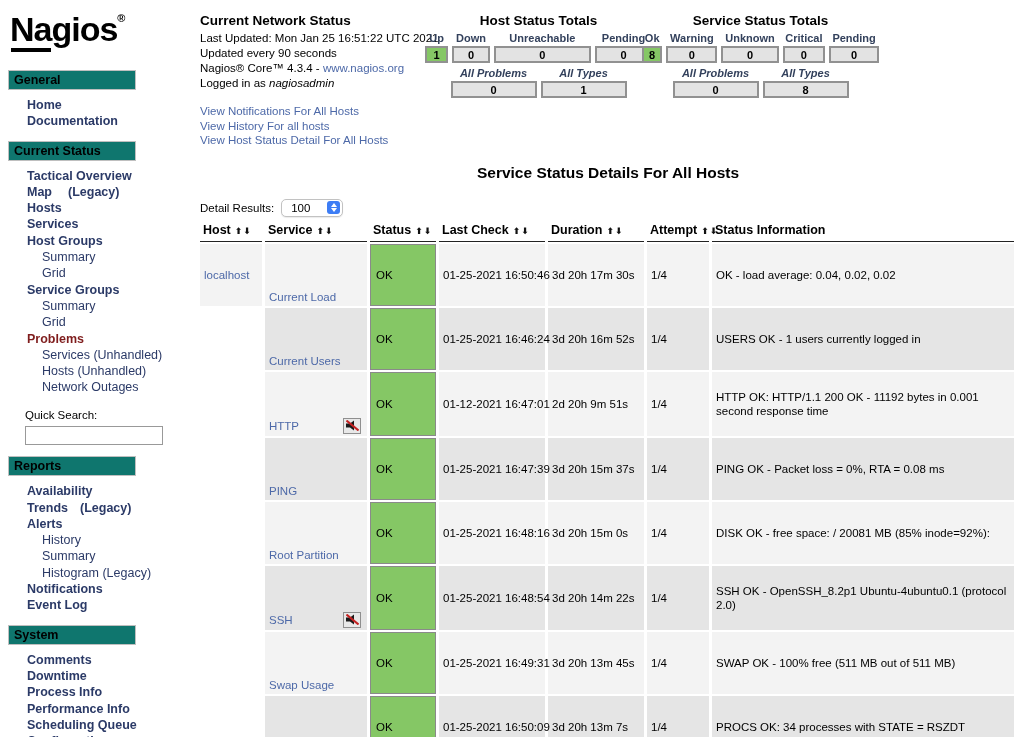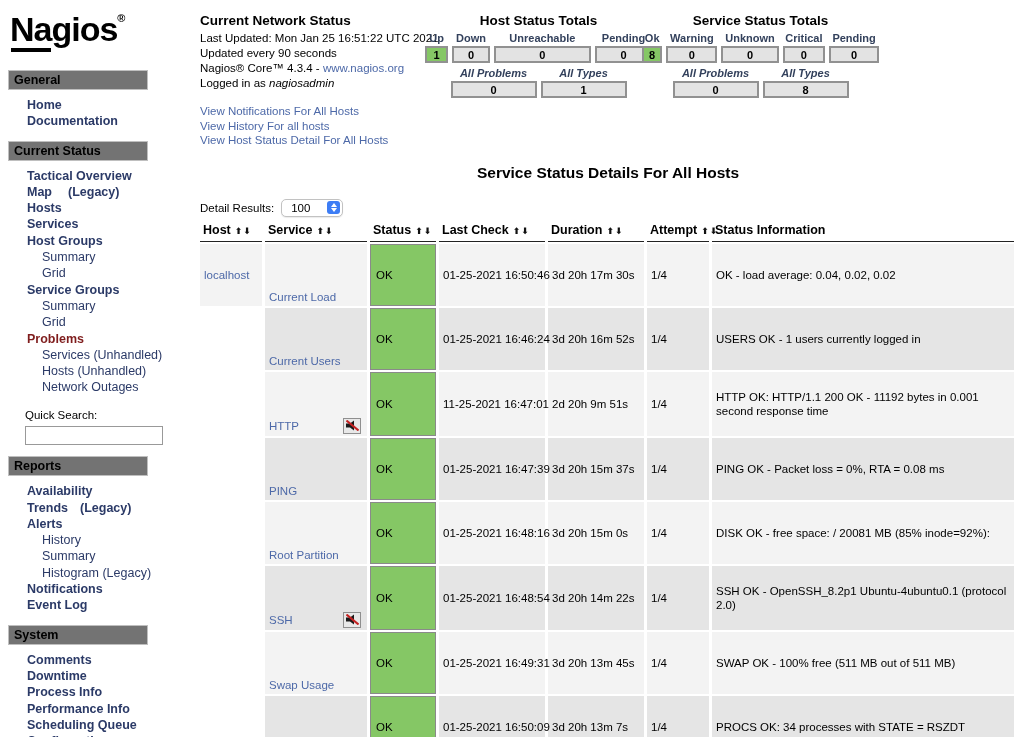--- a/index.html
+++ b/index.html
@@ -6,21 +6,21 @@
   html,body { width:1026px; height:737px; background:#fff; overflow:hidden;
     font-family:"Liberation Sans","DejaVu Sans",sans-serif; color:#000; }
   a { text-decoration:none; cursor:pointer; }
 
   
   .sidebar { position:absolute; left:0; top:0; width:182px; padding:8px 0 0 8px; }
   .logo { position:relative; padding:2px 0 10px 2px; margin-bottom:6px; }
   .logo-text { font-weight:bold; font-size:34px; letter-spacing:-1px; color:#000; }
   .logo-reg { font-size:11px; font-weight:bold; vertical-align:top; position:relative; top:2px; }
   .logo-underline { position:absolute; left:3px; top:40px; width:40px; height:4px; background:#000; }
-  .side-header { width:140px; background:#737373; border:1px solid #bfbfbf; font-weight:bold;
+  .side-header { width:128px; background:#0f766e; border:1px solid #bfbfbf; font-weight:bold;
     font-size:12.5px; padding:2px 5px; margin:11px 0 7px 0; }
   .side-link { display:block; color:#2b3a67; font-weight:bold; font-size:12.5px;
     line-height:16.3px; padding-left:19px; white-space:nowrap; }
   .side-link.sub { padding-left:34px; font-weight:normal; }
   .side-link.black-heading { color:#7f1d1d; cursor:default; }
   .legacy-suffix { color:#2b3a67; font-weight:bold; }
   .gap-wide { margin-left:16px; }
   .gap-med { margin-left:12px; }
   .quick-search-label { font-size:11.5px; margin:13px 0 5px 17px; }
   .quick-search-input { margin-left:17px; width:138px; height:19px; border:1px solid #999;
@@ -288,21 +288,21 @@
               <a class="tlink">HTTP</a>
               <span class="notif-icon">
                 <svg width="13" height="11" viewBox="0 0 13 11">
                   <polygon points="0,3.5 4,3.5 8,0.5 8,10.5 4,7.5 0,7.5" fill="#1a1a1a"></polygon>
                   <line x1="0.5" y1="0.5" x2="12.5" y2="10.5" stroke="#c32222" stroke-width="2"></line>
                 </svg>
               </span>
             </div>
           </td>
         <td class="status-cell">OK</td>
-        <td class="check-cell">11-25-2021 16:47:01</td>
+        <td class="check-cell">01-12-2021 16:47:01</td>
         <td class="dur-cell">2d 20h 9m 51s</td>
         <td>1/4</td>
         <td>HTTP OK: HTTP/1.1 200 OK - 11192 bytes in 0.001 second response time</td>
       </tr>
       <tr>
         <td class="host-cell empty"></td>
         <td>
             <div class="svc-wrap">
               <a class="tlink">PING</a>
             </div>

